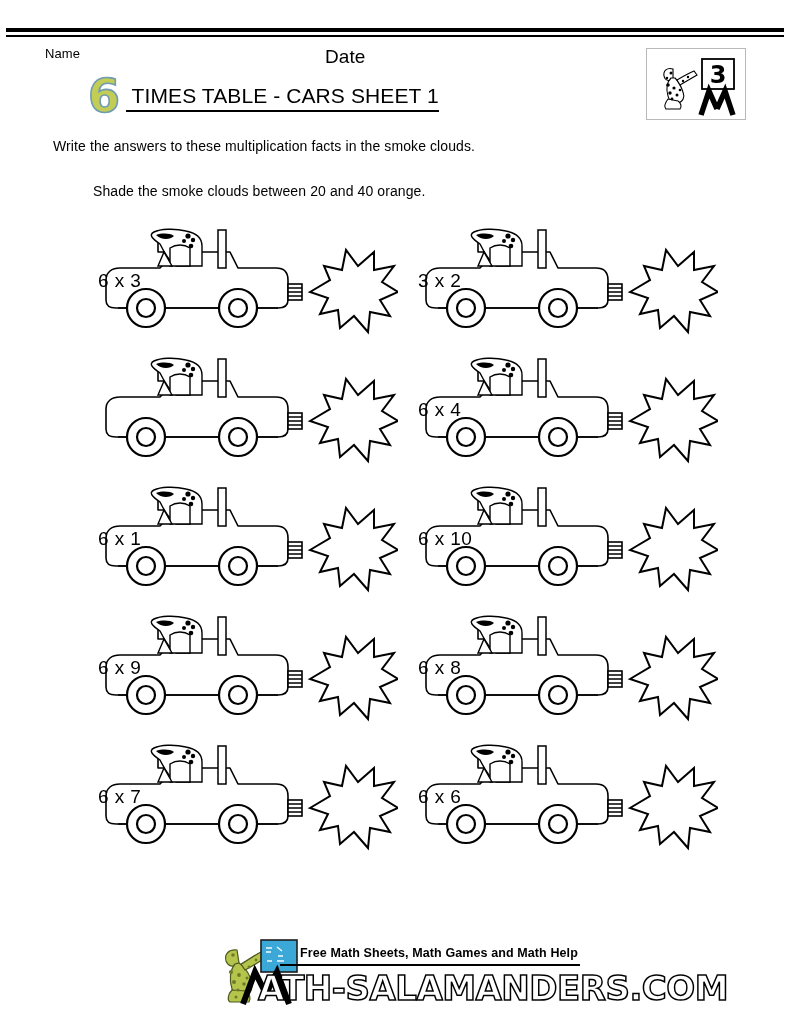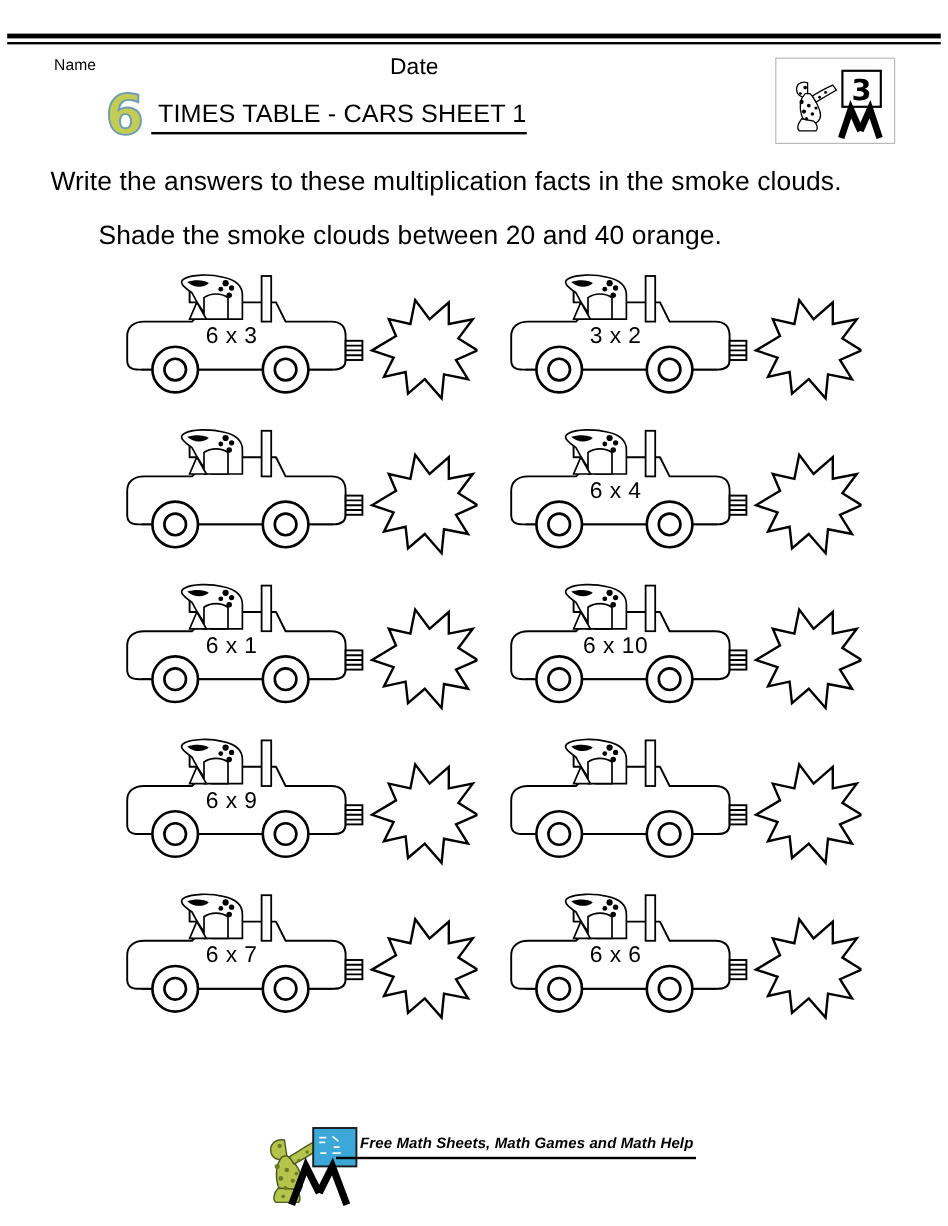--- a/index.html
+++ b/index.html
@@ -78,22 +78,22 @@
     left: 646px; top: 48px;
     width: 100px; height: 72px;
     border: 1px solid #b9b9b9;
     background: #fff;
     box-sizing: border-box;
   }
 
   
   .instruction {
     position: absolute;
-    left: 42px;
-    font-size: 22px;
+    left: 53px;
+    font-size: 14px;
     letter-spacing: .1px;
     white-space: nowrap;
   }
   #instruction-1 { top: 138px; }
   #instruction-2 { top: 183px; margin-left: 40px; }
 
   
   #problem-grid {
     position: absolute;
     left: 0; top: 222px;
@@ -112,33 +112,32 @@
   .problem-cell.col-left  { left: 98px; }
   .problem-cell.col-right { left: 418px; }
 
   .car-figure { position: absolute; left: 0; top: 0; }
 
   .fact-text {
     position: absolute;
     top: 48px;
     left: 0;
     width: 190px;
-    text-align: center;
+    text-align: left;
     font-size: 19px;
     letter-spacing: .4px;
     pointer-events: none;
   }
 
   
   #footer {
     position: absolute;
     left: 0; top: 930px;
     width: 790px;
     height: 92px;
-    font-style: italic;
   }
   #footer-tagline {
     position: absolute;
     left: 300px; top: 16px;
     font-size: 12.5px;
     font-weight: bold;
     letter-spacing: .1px;
   }
   #footer-rule {
     position: absolute;
@@ -518,20 +517,21 @@
             <circle cx="93" cy="24" r="2.3"></circle>
         </g>
         <g stroke="#000" stroke-width="1.6">
             <rect x="190" y="62" width="14" height="16" fill="#fff"></rect>
           <path d="M190 66 L204 66 M190 70 L204 70 M190 74 L204 74"></path>
           </g>
         <path d="M212 70 L232 58 L226 44 L244 48 L248 28 L260 44 L276 30 L276 48 L296 44
                  L284 60 L300 70 L282 78 L292 94 L272 90 L270 110 L256 94 L242 106 L240 88
                  L222 92 L230 76 Z" fill="#fff" stroke="#000" stroke-width="2" stroke-linejoin="miter"></path>
       </svg>
+      <div class="fact-text">6 x 8</div>
     </div>
   </div>
 
   <div class="problem-row">
     <div class="problem-cell col-left">
       <svg class="car-figure" width="300" height="120" viewBox="0 0 300 120">
         <g fill="#fff" stroke="#000" stroke-width="1.6" stroke-linejoin="round">
           <path d="M8 58 C8 50, 14 46, 22 46 L62 46 L78 30 L132 30 L140 46 L178 46 C186 46, 190 50, 190 58 L190 78 C190 84, 186 86, 180 86 L18 86 C11 86, 8 84, 8 78 Z"></path>
           <path d="M60 30 L60 16 L95 16 L95 30 Z" fill="#fff"></path>
         </g>
@@ -639,13 +639,14 @@
     </g>
 
     <g stroke="#000" stroke-width="6" fill="none">
       <path d="M28 70 L40 38 L51 60"></path>
       <path d="M51 60 L62 38 L74 70"></path>
     </g>
   </svg>
 
   <div id="footer-tagline">Free Math Sheets, Math Games and Math Help</div>
   <div id="footer-rule"></div>
+  <div id="footer-url">ATH-SALAMANDERS.COM</div>
 </div>
 
 </body></html>

